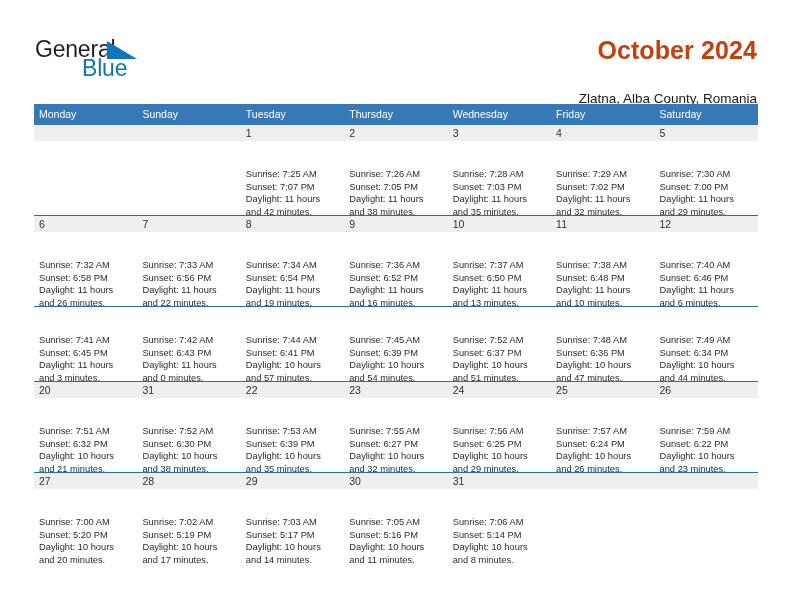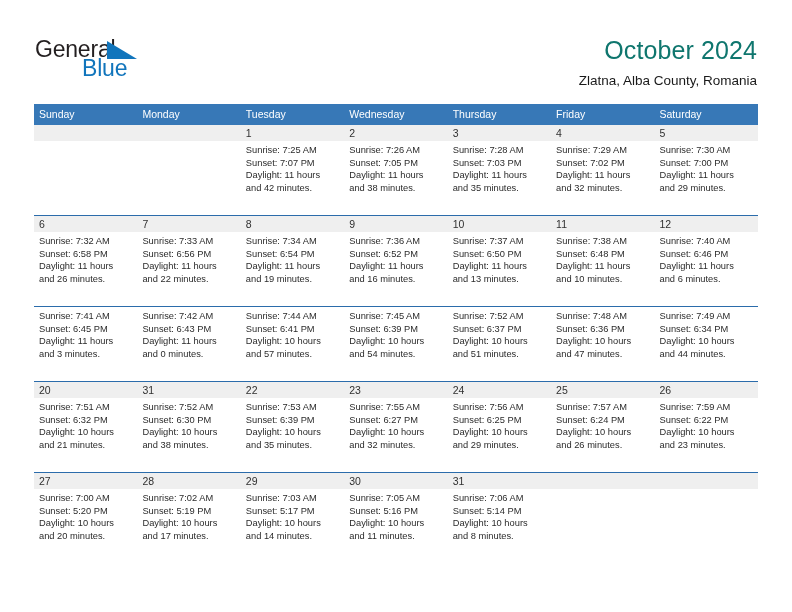--- a/index.html
+++ b/index.html
@@ -24,25 +24,25 @@
   }
   .logo-tri { position: absolute; left: 72px; top: 1px; }
   .logo-blue {
     position: absolute; left: 27px; top: 19px;
     font-size: 23px; font-weight: 400; color: #1175bc;
     letter-spacing: -0.2px; line-height: 1; margin-left: 20px;
   }
 
   .title-block { position: absolute; right: 35px; top: 36px; text-align: right; }
   .cal-title {
-    font-size: 25px; font-weight: 400; color: #0f766e; line-height: 1.15;
+    font-size: 25px; font-weight: 700; color: #c2410c; line-height: 1.15;
     letter-spacing: 0.1px;
   }
   .cal-subtitle {
-    margin-top: 9px;
+    margin-top: 27px;
     font-size: 13.5px; font-weight: 400; color: #1a1a1a; line-height: 1.1;
   }
 
   
   .calendar {
     position: absolute; left: 34px; top: 104px;
     width: 724px;
   }
   .dow-row {
     display: flex;
@@ -76,20 +76,21 @@
   .daynum-cell {
     flex: 1 1 0; min-width: 0;
     font-size: 10.5px;
     color: #303030;
     line-height: 16px;
     padding-left: 5px;
   }
   .detail-cell {
     flex: 1 1 0; min-width: 0;
     padding: 3px 6px 0 5px;
+    margin-top: 24px;
   }
   .detail-line {
     font-size: 9.3px;
     line-height: 12.6px;
     color: #2b2b2b;
     white-space: nowrap;
   }
   .empty { visibility: hidden; }
 </style>
 </head>
@@ -112,25 +113,25 @@
     <div class="title-block">
       <div class="cal-title">October 2024</div>
       <div class="cal-subtitle">Zlatna, Alba County, Romania</div>
     </div>
 
   </div>
 
   <div class="calendar">
 
     <div class="dow-row">
+      <div class="dow">Monday</div>
       <div class="dow">Sunday</div>
-      <div class="dow">Monday</div>
       <div class="dow">Tuesday</div>
+      <div class="dow">Thursday</div>
       <div class="dow">Wednesday</div>
-      <div class="dow">Thursday</div>
       <div class="dow">Friday</div>
       <div class="dow">Saturday</div>
     </div>
 
     <div id="weeks-container">
         <div class="week">
           <div class="week-daterow">
             <div class="daynum-cell empty"></div>
             <div class="daynum-cell empty"></div>
             <div class="daynum-cell">1</div>

